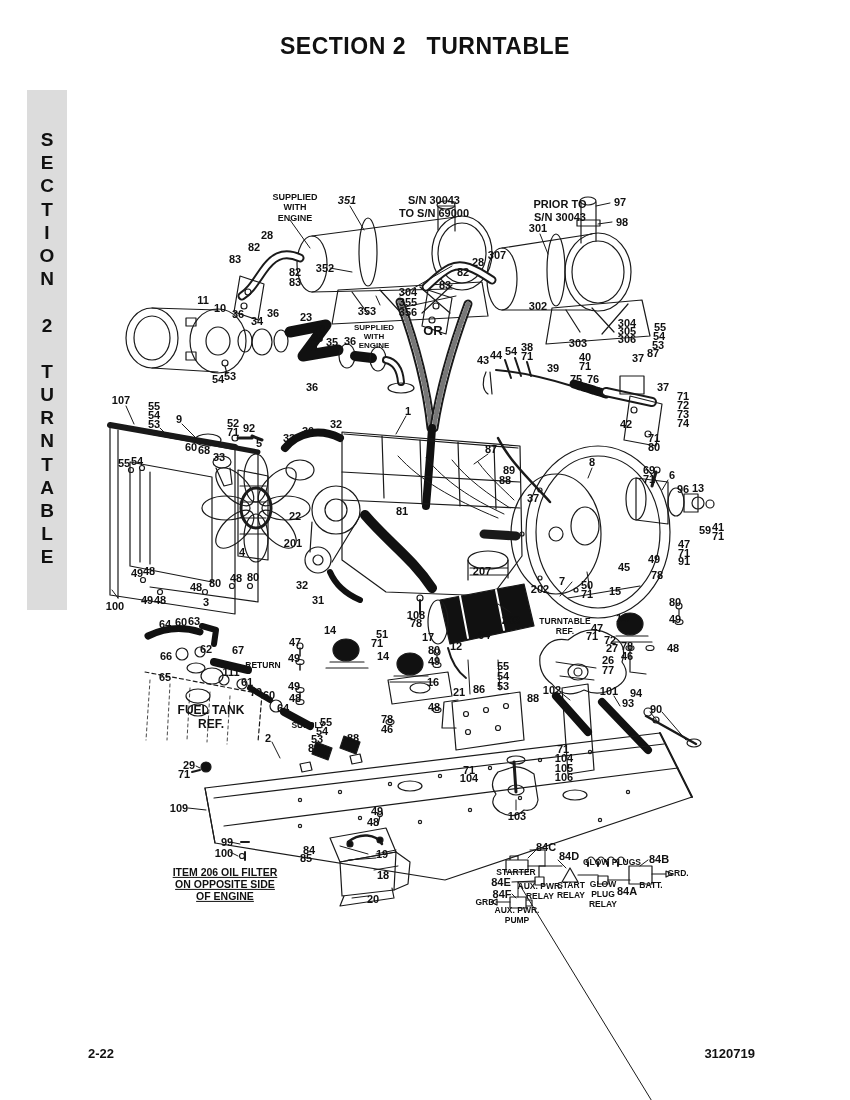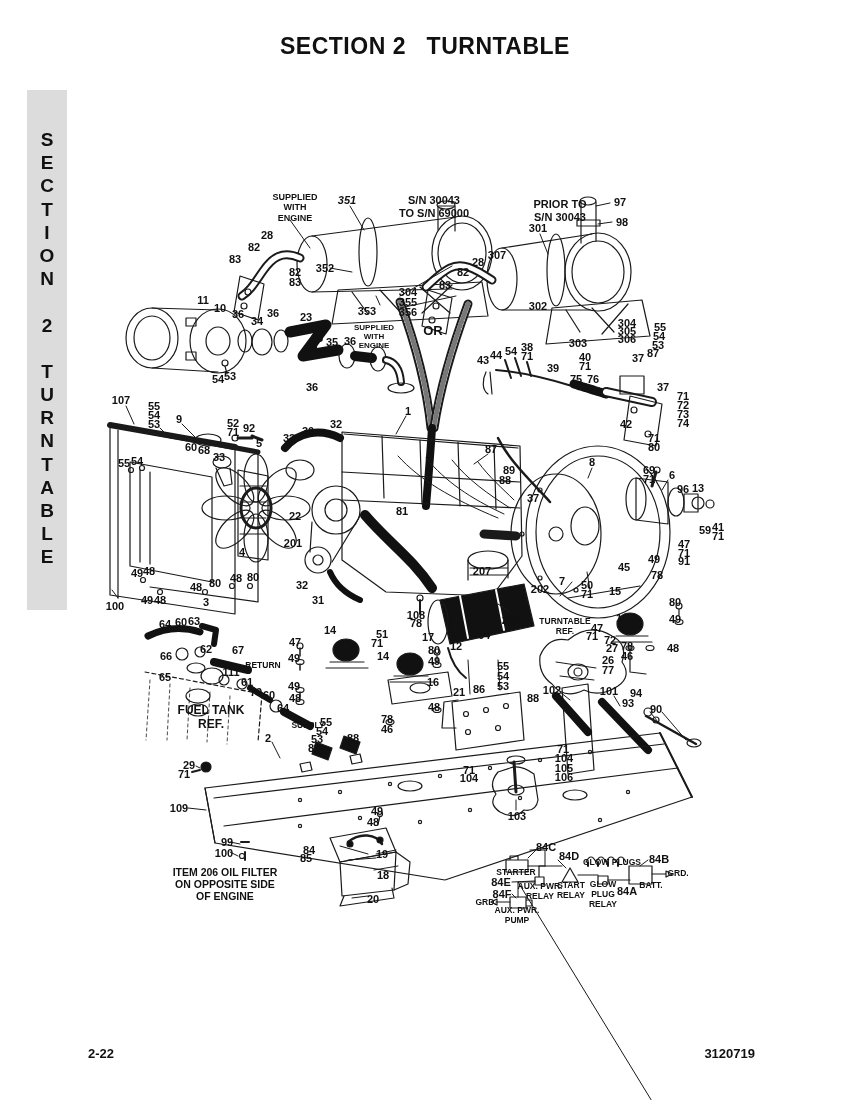--- a/index.html
+++ b/index.html
@@ -577,21 +577,21 @@
         <div>SUPPLY</div>
       </div>
       <div class="annotation" style="left: 211px; top: 718px; font-size: 12px;">
         <div>FUEL TANK</div>
         <div>REF.</div>
       </div>
       <div class="annotation" style="left: 565px; top: 627px; font-size: 8.5px;">
         <div>TURNTABLE</div>
         <div>REF.</div>
       </div>
-      <div class="annotation" style="left: 225px; top: 884px; font-size: 10.5px;">
+      <div class="annotation" style="left: 225px; top: 884px; font-size: 10.5px; text-decoration: underline;">
         <div>ITEM 206 OIL FILTER</div>
         <div>ON OPPOSITE SIDE</div>
         <div>OF ENGINE</div>
       </div>
       <div class="annotation" style="left: 612px; top: 863px; font-size: 8.5px;">
         <div>GLOW PLUGS</div>
       </div>
       <div class="annotation" style="left: 516px; top: 873px; font-size: 8.5px;">
         <div>STARTER</div>
       </div>

